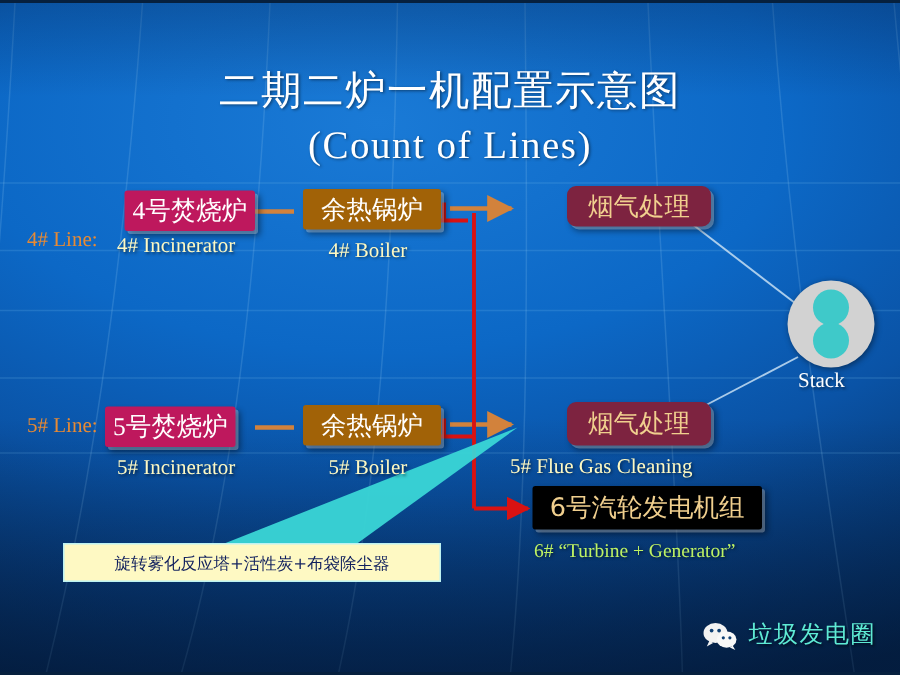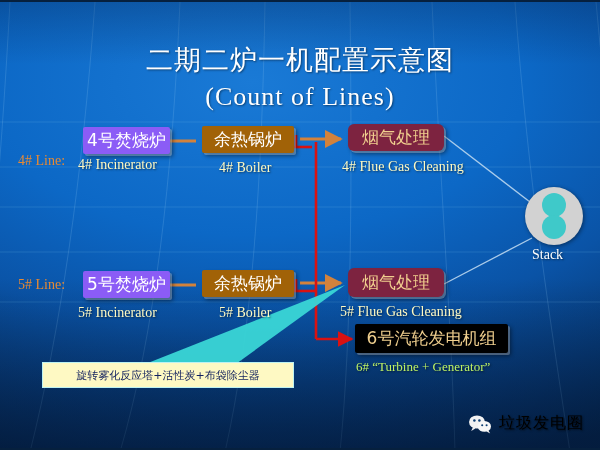--- a/index.html
+++ b/index.html
@@ -46,23 +46,23 @@
     position: absolute;
     display: flex; align-items: center; justify-content: center;
     font-family: "DejaVu Sans", sans-serif;
     font-size: 17px;
     color: #ffffff;
     white-space: nowrap;
     border-radius: 2px;
     box-shadow: 2px 2px 0 rgba(255,255,255,0.28), 3px 3px 4px rgba(0,0,0,0.45);
     z-index: 6;
   }
-  .box.incinerator { background: #8b5cf6; color: #ffffff; }
+  .box.incinerator { background: #be185d; color: #ffffff; font-family: Liberation Serif, serif; }
   .box.boiler      { background: #a16207; color: #ffffff; }
-  .box.flue        { background: #7d2340; color: #f0cf8e; border-radius: 6px; }
+  .box.flue        { background: #7d2340; color: #f0cf8e; border-radius: 6px; margin-left: 30px; }
   .box.turbine     { background: #000000; color: #f0cf8e; }
 
   
   .caption {
     position: absolute;
     color: #fef9c3;
     font-size: 14px;
     font-family: "Liberation Serif", serif;
     white-space: nowrap;
     text-shadow: 1px 1px 2px rgba(0,0,0,0.5);
@@ -118,21 +118,21 @@
   
   .wires { position: absolute; inset: 0; z-index: 4; }
 
   
   .watermark {
     position: absolute; right: 16px; bottom: 14px;
     display: flex; align-items: center; gap: 7px;
     z-index: 9;
   }
   .watermark .wm-text {
-    color: #000000; font-size: 16px;
+    color: #5eead4; font-size: 16px;
     font-family: "DejaVu Sans", sans-serif;
     letter-spacing: 1px;
     text-shadow: 1px 1px 2px rgba(0,0,0,0.6);
   }
 </style>
 </head>
 <body>
 
 <div id="slide">
 
@@ -205,23 +205,22 @@
   <div class="line-label" style="left:18px; top:131px;margin-top:20px;">4#  Line:</div>
   <div class="line-label" style="left:18px; top:275px;">5#  Line:</div>
 
   <div class="box incinerator" style="left:83px; top:125px; width:87px; height:27px;">4号焚烧炉</div>
   <div class="caption" style="left:78px; top:155px;">4# Incinerator</div>
 
   <div class="box boiler" style="left:202px; top:124px; width:92px; height:27px;">余热锅炉</div>
   <div class="caption" style="left:219px; top:158px;">4# Boiler</div>
 
   <div class="box flue" style="left:348px; top:122px; width:96px; height:27px;">烟气处理</div>
-  <div class="caption" style="left:342px; top:157px;">4# Flue Gas Cleaning</div>
-
-  <div class="box incinerator" style="left:83px; top:269px; width:87px; height:27px;">5号焚烧炉</div>
+
+  <div class="box incinerator" style="left:70px; top:269px; width:87px; height:27px;">5号焚烧炉</div>
   <div class="caption" style="left:78px; top:303px;">5# Incinerator</div>
 
   <div class="box boiler" style="left:202px; top:268px; width:92px; height:27px;">余热锅炉</div>
   <div class="caption" style="left:219px; top:303px;">5# Boiler</div>
 
   <div class="box flue" style="left:348px; top:266px; width:96px; height:29px;">烟气处理</div>
   <div class="caption" style="left:340px; top:302px;">5# Flue Gas Cleaning</div>
 
   <div class="box turbine" style="left:355px; top:322px; width:153px; height:29px;">6号汽轮发电机组</div>
   <div class="caption green" style="left:356px; top:357px; font-size:13px;">6# “Turbine + Generator”</div>

